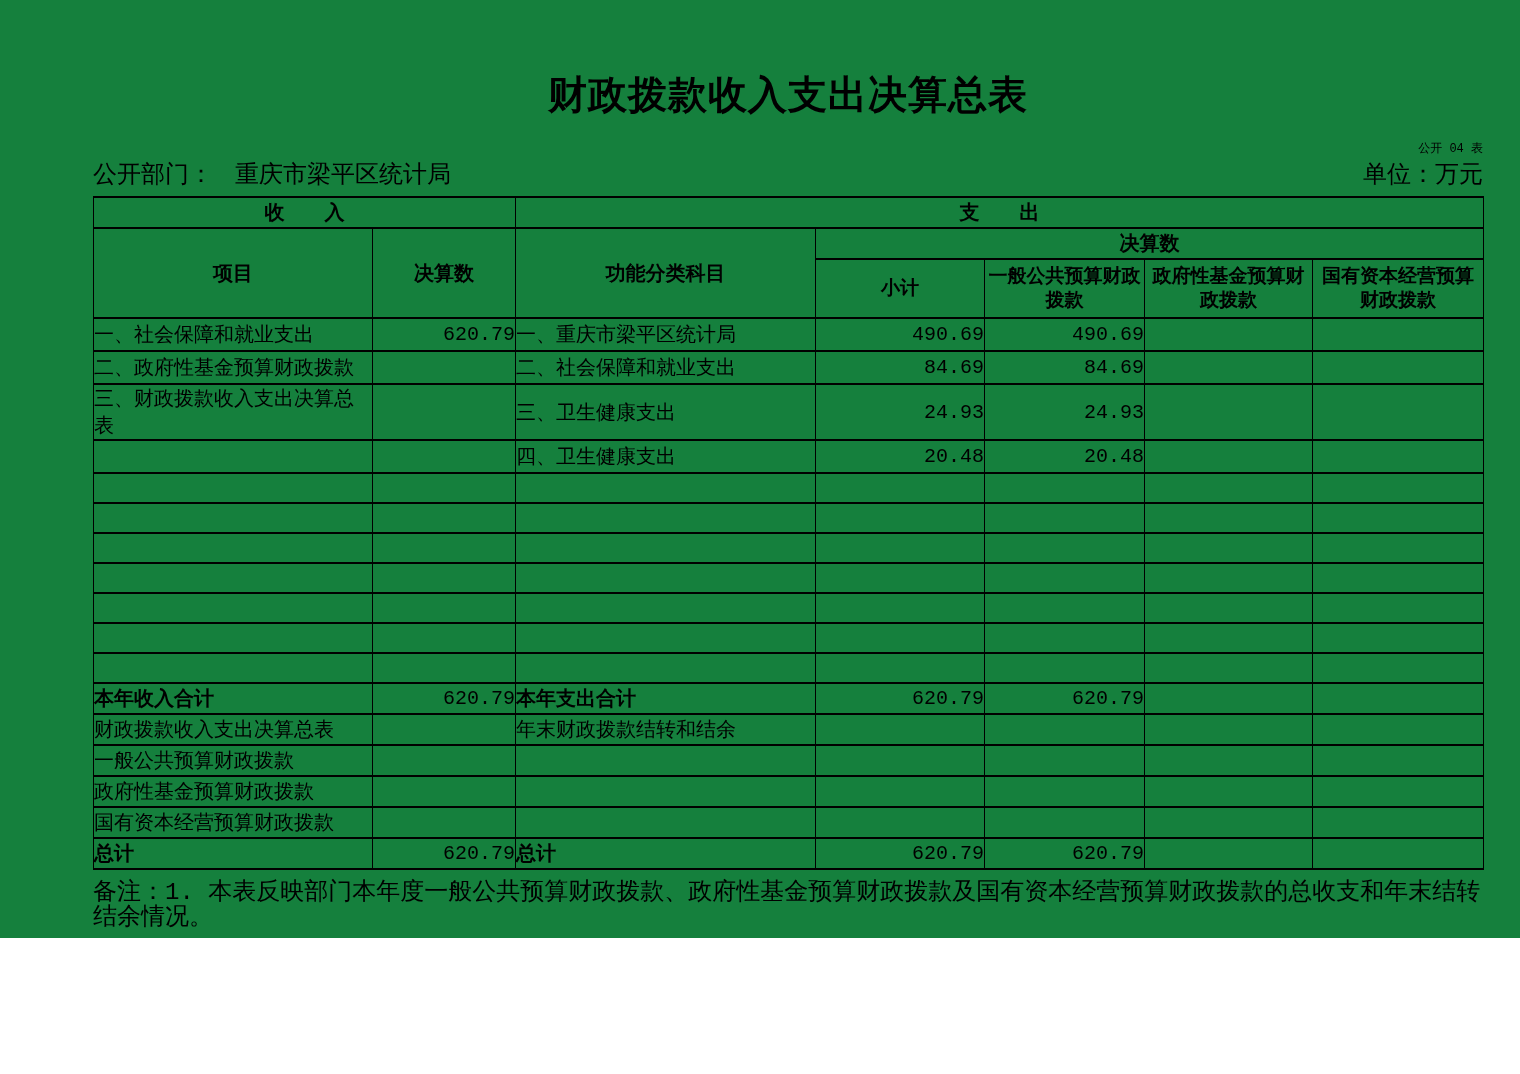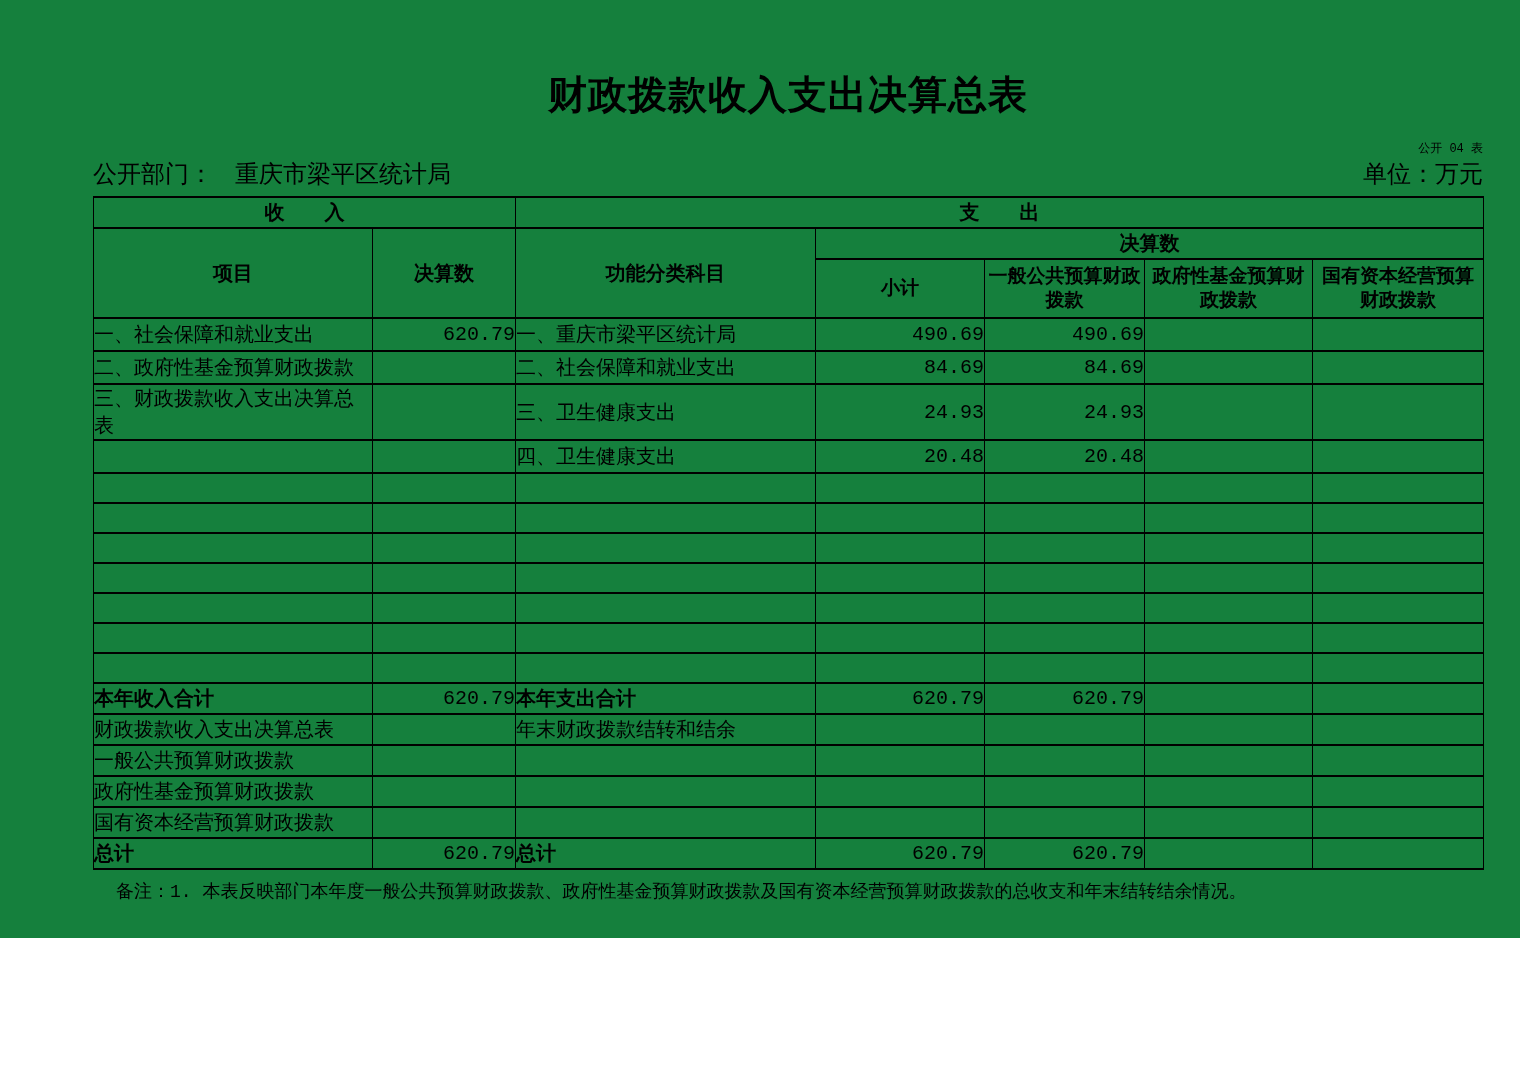--- a/index.html
+++ b/index.html
@@ -45,21 +45,21 @@
   thead th { font-weight:bold; text-align:center;margin-top:38px; }
   tr.h-top th { height:29px; }
   tr.h-sub th { height:57px; font-size:19px; line-height:24px; font-weight:bold; }
   tr.r-data td { height:31px; }
   tr.r-empty td { height:28px; }
   tr.r-foot td { height:29px; }
   td.lbl { text-align:left; padding-left:3px; }
   td.num { text-align:right; padding-right:9px; }
   td.ctr { font-weight:bold; }
   td.indent { padding-left:24px; }
-  .note { font-size:18px; line-height:25px; margin-top:10px;margin-left:23px; }
+  .note { font-size:24px; line-height:25px; margin-top:10px; }
   .page-number {
     position:absolute;
     right:43px; top:1026px;
     font-size:17px; line-height:30px;
   }
 </style>
 </head>
 <body>
 
 <div class="page">

